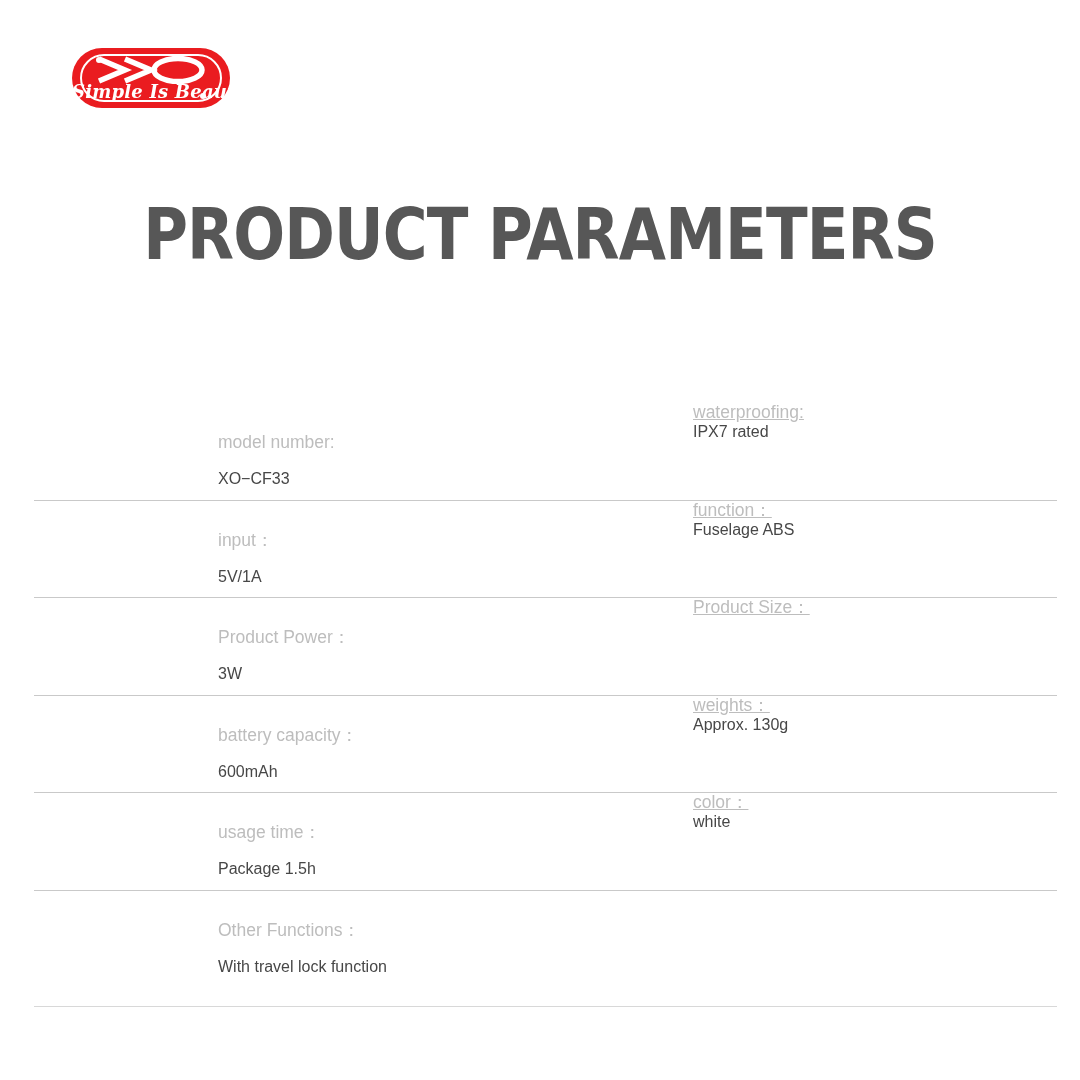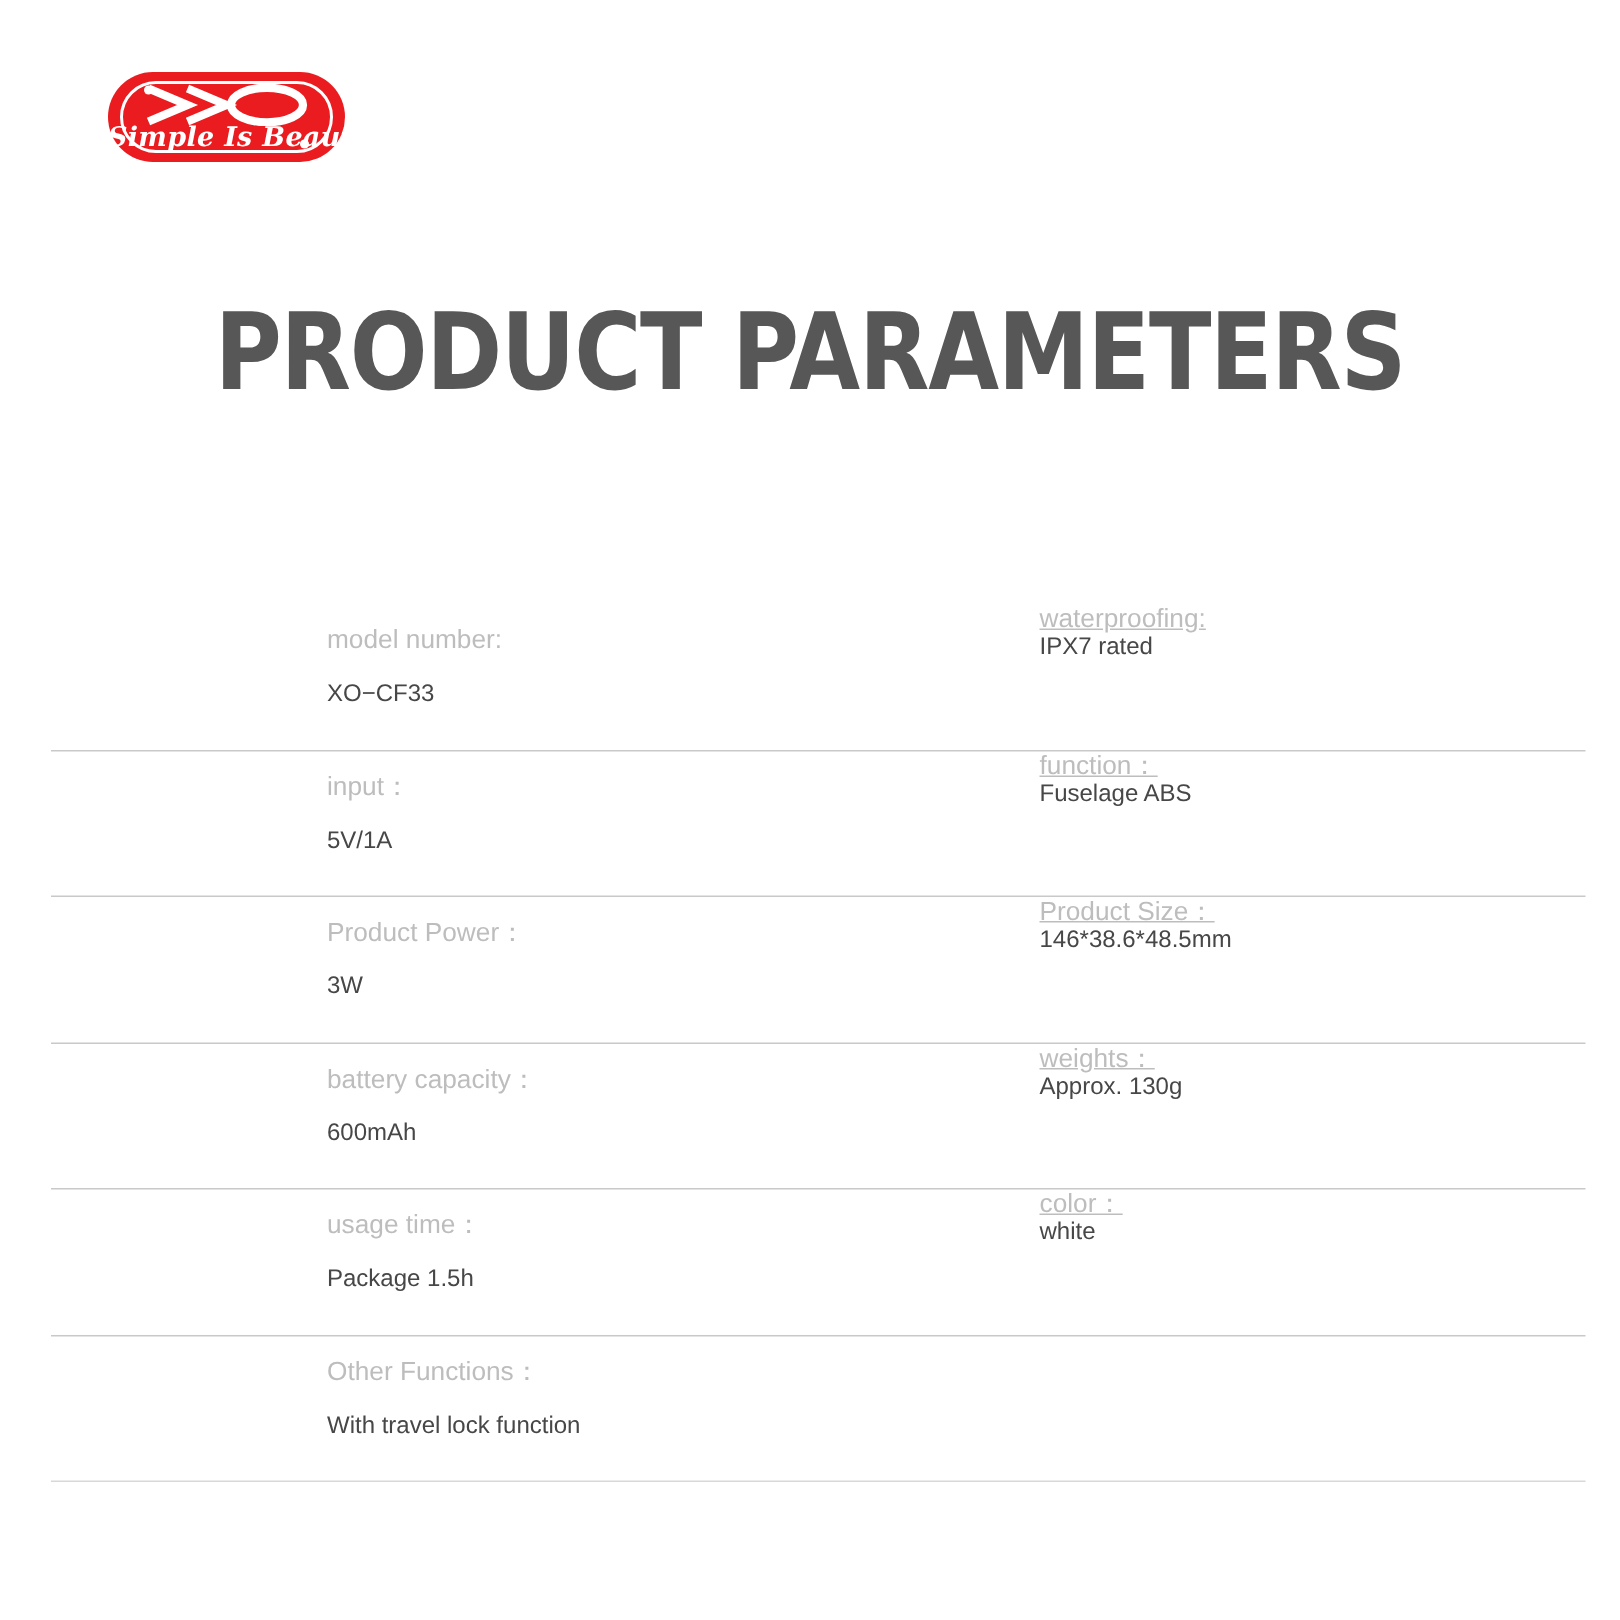--- a/index.html
+++ b/index.html
@@ -100,21 +100,21 @@
     position: absolute;
     left: 0;
     top: 403px;
     width: 1080px;
   }
 
   .spec-row {
     position: relative;
     height: 97.5px;
   }
-  .spec-row:last-child { height: 97px; border-radius: 24px; }
+  .spec-row:last-child { height: 116px; border-radius: 24px; }
 
   .divider {
     position: absolute;
     left: 34px;
     width: 1023px;
     height: 1px;
     bottom: 0;
     background: #c9c9c9;
   }
   .divider.faint { background: #d8d8d8; }
@@ -126,21 +126,21 @@
   .cell.left  { left: 218px; width: 450px; }
   .cell.right { left: 693px; width: 360px; }
 
   .cell.right .spec-label { margin-top: -2px; text-decoration: underline; }
   .cell.right .spec-value { margin-top: -2px; }
 
   .spec-label {
     color: #bdbdbd;
     font-size: 17.5px;
     line-height: 22px;
-    margin-top: 12px;
+    margin-top: 28px;
     white-space: nowrap;
     font-weight: normal;
   }
   .spec-value {
     color: #474747;
     font-size: 16px;
     line-height: 21px;
     margin-top: 15px;
     white-space: nowrap;
     font-weight: normal;
@@ -196,21 +196,20 @@
       <div class="divider"></div>
     </div>
 
     <div class="spec-row">
       <div class="cell left">
         <div class="spec-label">Product Power：</div>
         <div class="spec-value">3W</div>
       </div>
       <div class="cell right">
         <div class="spec-label">Product Size：</div>
-        <div class="spec-value">146*38.6*48.5mm</div>
       </div>
       <div class="divider"></div>
     </div>
 
     <div class="spec-row">
       <div class="cell left">
         <div class="spec-label">battery capacity：</div>
         <div class="spec-value">600mAh</div>
       </div>
       <div class="cell right">

